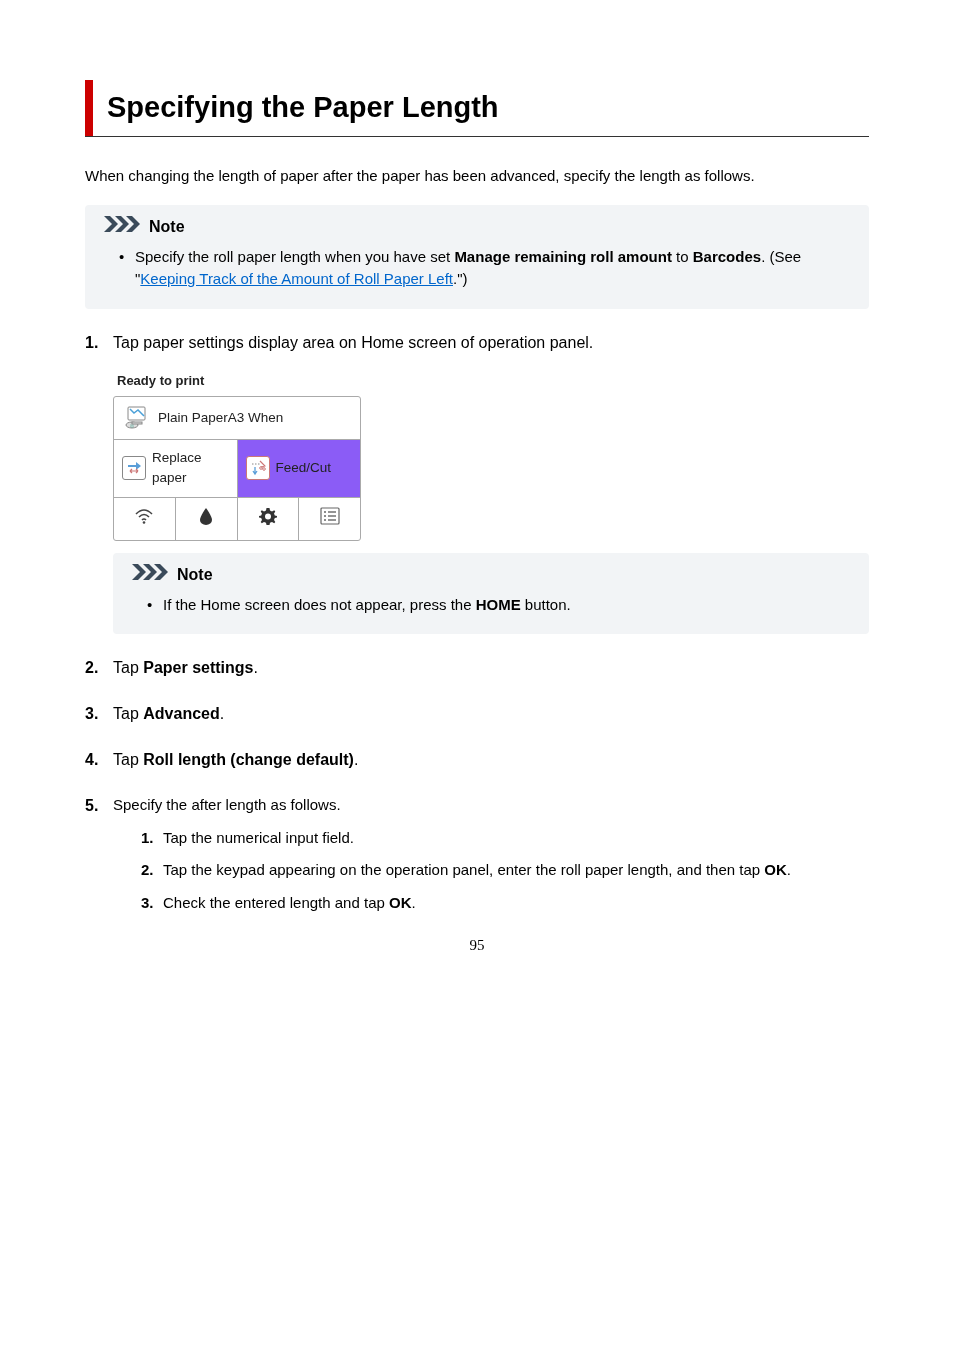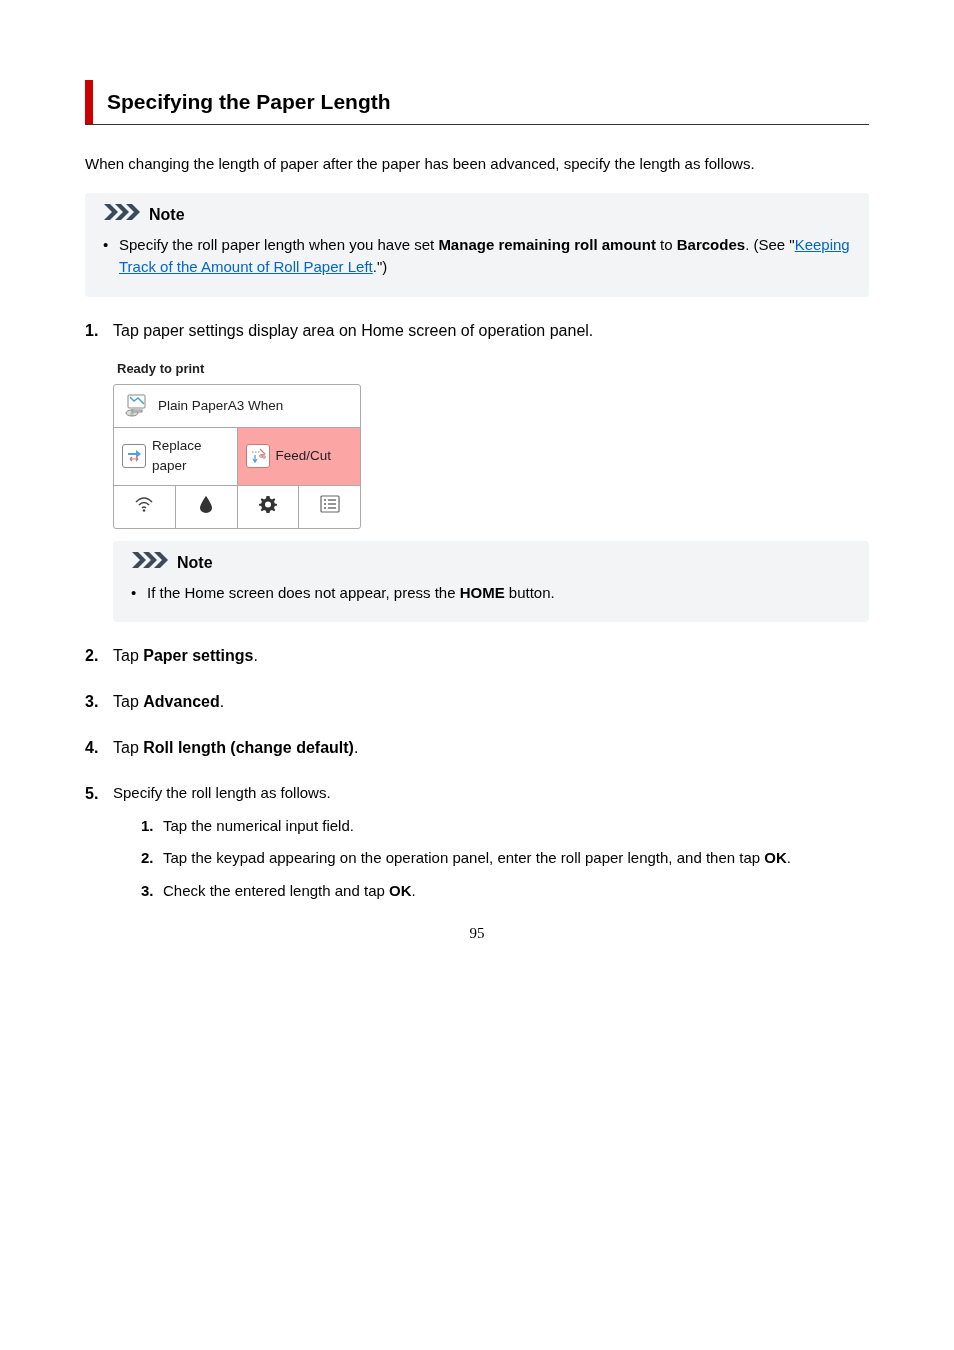--- a/index.html
+++ b/index.html
@@ -21,21 +21,21 @@
     display: flex;
     align-items: stretch;
     border-bottom: 1px solid #333;
     margin-bottom: 28px;
   }
   .title-accent {
     width: 8px;
     background: #cc0000;
   }
   .title-text {
-    font-size: 21px;
+    font-size: 29px;
     font-weight: bold;
     padding: 6px 0 6px 14px;
   }
   .intro {
     margin: 0 0 18px 0;
   }
   .note-box {
     margin: 12px 0 22px 0;
   }
   .note-header {
@@ -111,21 +111,21 @@
     display: flex;
     align-items: center;
     gap: 6px;
     padding: 8px 8px;
     font-family: "Segoe UI", sans-serif;
     font-size: 13.5px;
     font-weight: 500;
     color: #222;
   }
   .ss-cell + .ss-cell { border-left: 1px solid #aaa; }
-  .ss-cell.selected { background: #fca5a5; }
+  .ss-cell.selected { background: #8b5cf6; }
   .ss-row3 {
     display: flex;
   }
   .ss-ico {
     flex: 1;
     display: flex;
     align-items: center;
     justify-content: center;
     padding: 8px 0;
   }
@@ -144,21 +144,21 @@
   .paperinfo-label { font-family: "Segoe UI", sans-serif; font-size: 13.5px; font-weight: 500; color: #222; }
   a.link { color: #0066cc; text-decoration: underline; }
   ul.bullets {
     list-style: none;
     padding: 0;
     margin: 6px 0 0 0;
   }
   ul.bullets > li {
     position: relative;
     padding-left: 16px;
-    margin: 4px 0;
+    margin: 4px 16px;
   }
   ul.bullets > li::before {
     content: "•";
     position: absolute;
     left: 0;
     top: 0;
   }
   ol.substeps {
     list-style: none;
     padding: 0;
@@ -341,21 +341,21 @@
       </div>
     </li>
 
     <li>
       <div class="step-text">
         <span>Tap </span><b>Roll length (change default)</b><span>.</span>
       </div>
     </li>
 
     <li>
-      <div class="step-sub">Specify the roll length as follows.</div>
+      <div class="step-sub">Specify the after length as follows.</div>
       <ol class="substeps">
         <li>Tap the numerical input field.</li>
         <li>
           <span>Tap the keypad appearing on the operation panel, enter the roll paper length, and then tap </span><b>OK</b><span>.</span>
         </li>
         <li>
           <span>Check the entered length and tap </span><b>OK</b><span>.</span>
         </li>
       </ol>
     </li>

